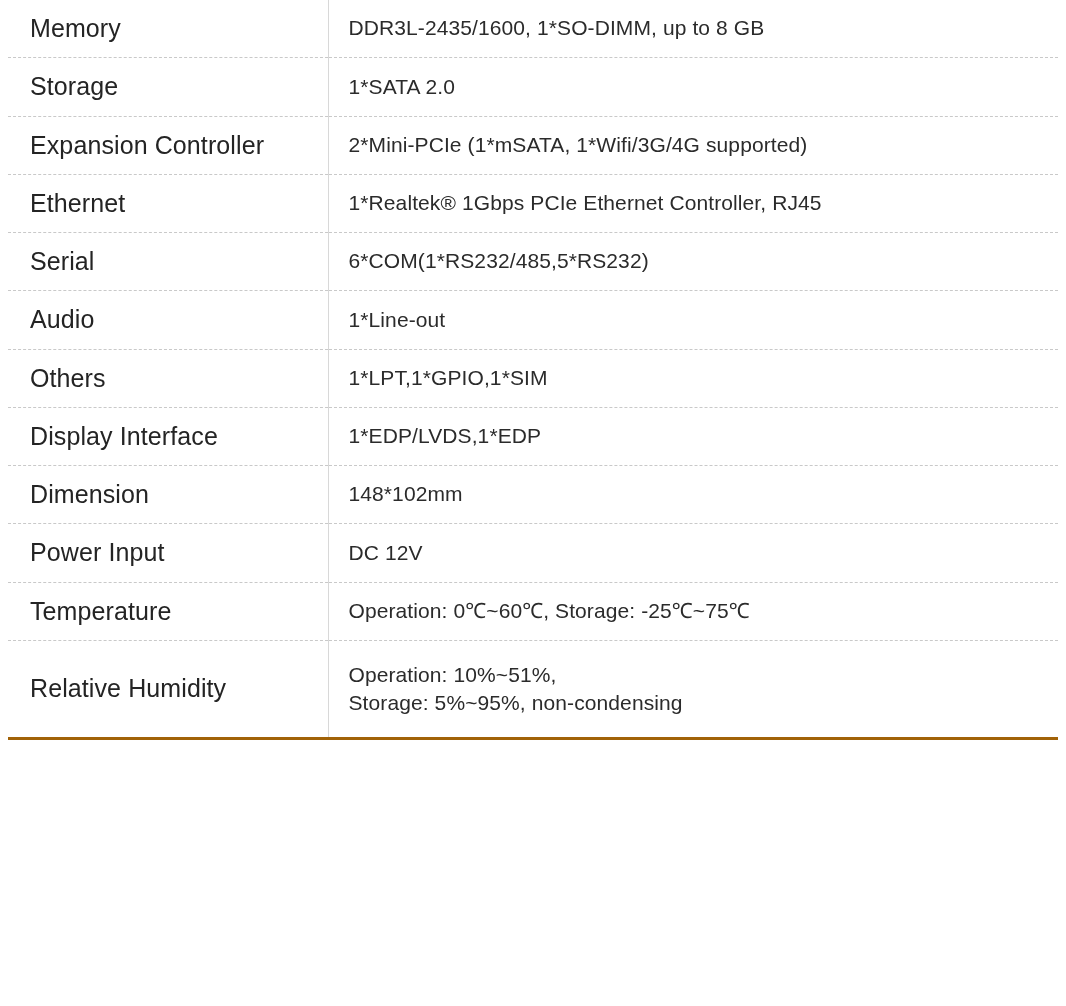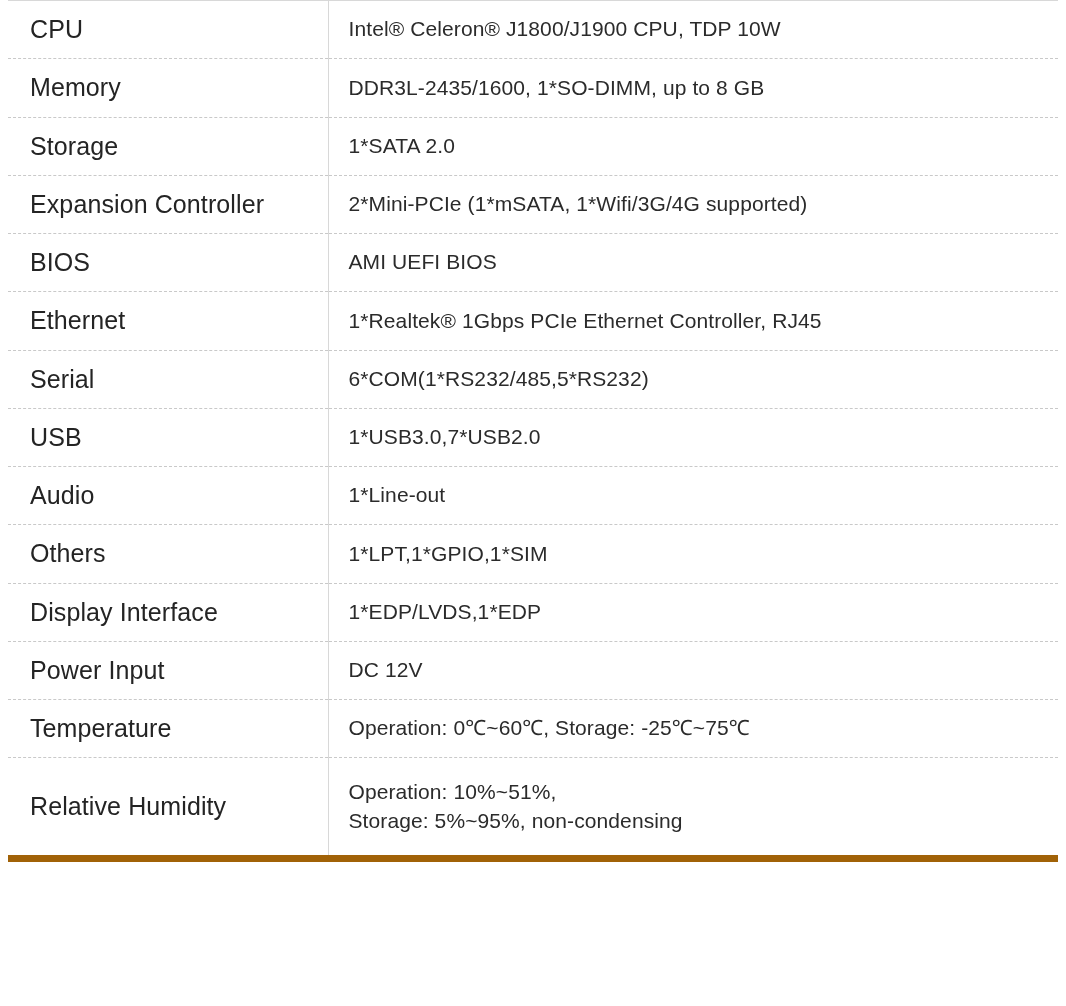--- a/index.html
+++ b/index.html
@@ -23,21 +23,21 @@
   .spec-table col.col-label { width: 320px; }
   .spec-table col.col-value { width: 730px; }
 
   .spec-table tr {
     border-bottom: 1px dashed #c9c9c9;
   }
   .spec-table tr.first-row {
     border-top: 1px solid #d8d8d8;
   }
   .spec-table tr.last-row {
-    border-bottom: 7px solid #a16207;
+    border-bottom: 3px solid #a16207;
   }
 
   .spec-table td {
     vertical-align: middle;
     padding: 0;
   }
   td.label-cell {
     padding: 13px 0 13px 22px;
     font-size: 25px;
     font-weight: 400;
@@ -65,63 +65,55 @@
 </style>
 </head>
 <body>
 
 <table class="spec-table">
   <colgroup>
     <col class="col-label">
     <col class="col-value">
   </colgroup>
   <tbody>
-    <tr class="first-row">
-      <td class="label-cell">CPU</td>
-      <td class="value-cell">Intel® Celeron® J1800/J1900 CPU, TDP 10W</td>
-    </tr>
     <tr>
       <td class="label-cell">Memory</td>
       <td class="value-cell">DDR3L-2435/1600, 1*SO-DIMM, up to 8 GB</td>
     </tr>
     <tr>
       <td class="label-cell">Storage</td>
       <td class="value-cell">1*SATA 2.0</td>
     </tr>
     <tr>
       <td class="label-cell">Expansion Controller</td>
       <td class="value-cell">2*Mini-PCIe (1*mSATA, 1*Wifi/3G/4G supported)</td>
     </tr>
     <tr>
-      <td class="label-cell">BIOS</td>
-      <td class="value-cell">AMI UEFI BIOS</td>
-    </tr>
-    <tr>
       <td class="label-cell">Ethernet</td>
       <td class="value-cell">1*Realtek® 1Gbps PCIe Ethernet Controller, RJ45</td>
     </tr>
     <tr>
       <td class="label-cell">Serial</td>
       <td class="value-cell">6*COM(1*RS232/485,5*RS232)</td>
-    </tr>
-    <tr>
-      <td class="label-cell">USB</td>
-      <td class="value-cell">1*USB3.0,7*USB2.0</td>
     </tr>
     <tr>
       <td class="label-cell">Audio</td>
       <td class="value-cell">1*Line-out</td>
     </tr>
     <tr>
       <td class="label-cell">Others</td>
       <td class="value-cell">1*LPT,1*GPIO,1*SIM</td>
     </tr>
     <tr>
       <td class="label-cell">Display Interface</td>
       <td class="value-cell">1*EDP/LVDS,1*EDP</td>
+    </tr>
+    <tr>
+      <td class="label-cell">Dimension</td>
+      <td class="value-cell">148*102mm</td>
     </tr>
     <tr>
       <td class="label-cell">Power Input</td>
       <td class="value-cell">DC 12V</td>
     </tr>
     <tr>
       <td class="label-cell">Temperature</td>
       <td class="value-cell">Operation: 0℃~60℃, Storage: -25℃~75℃</td>
     </tr>
     <tr class="last-row row-tall">

